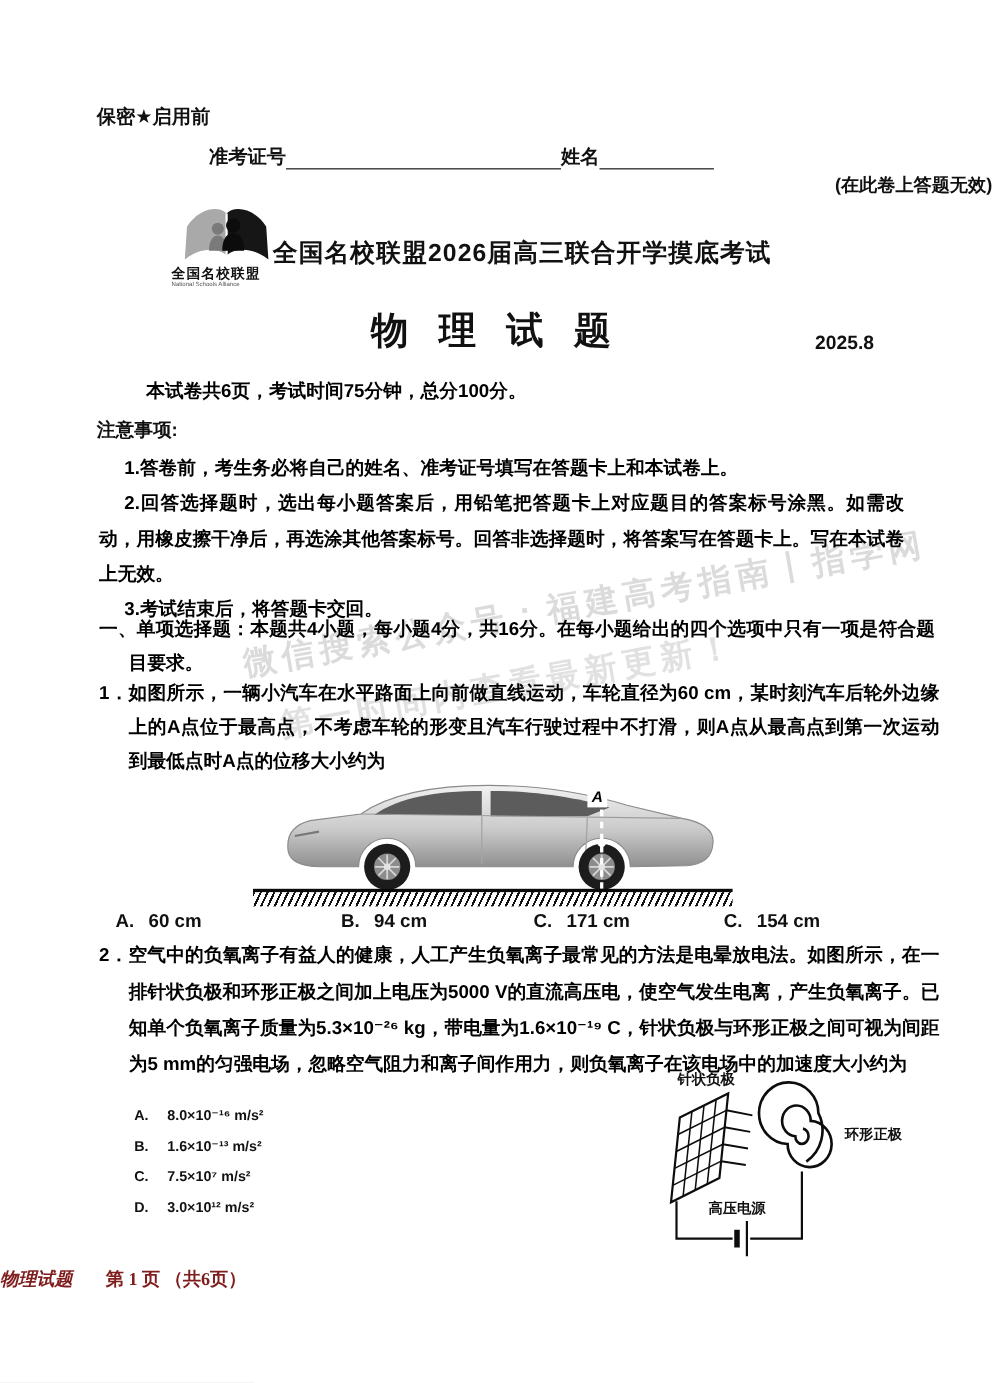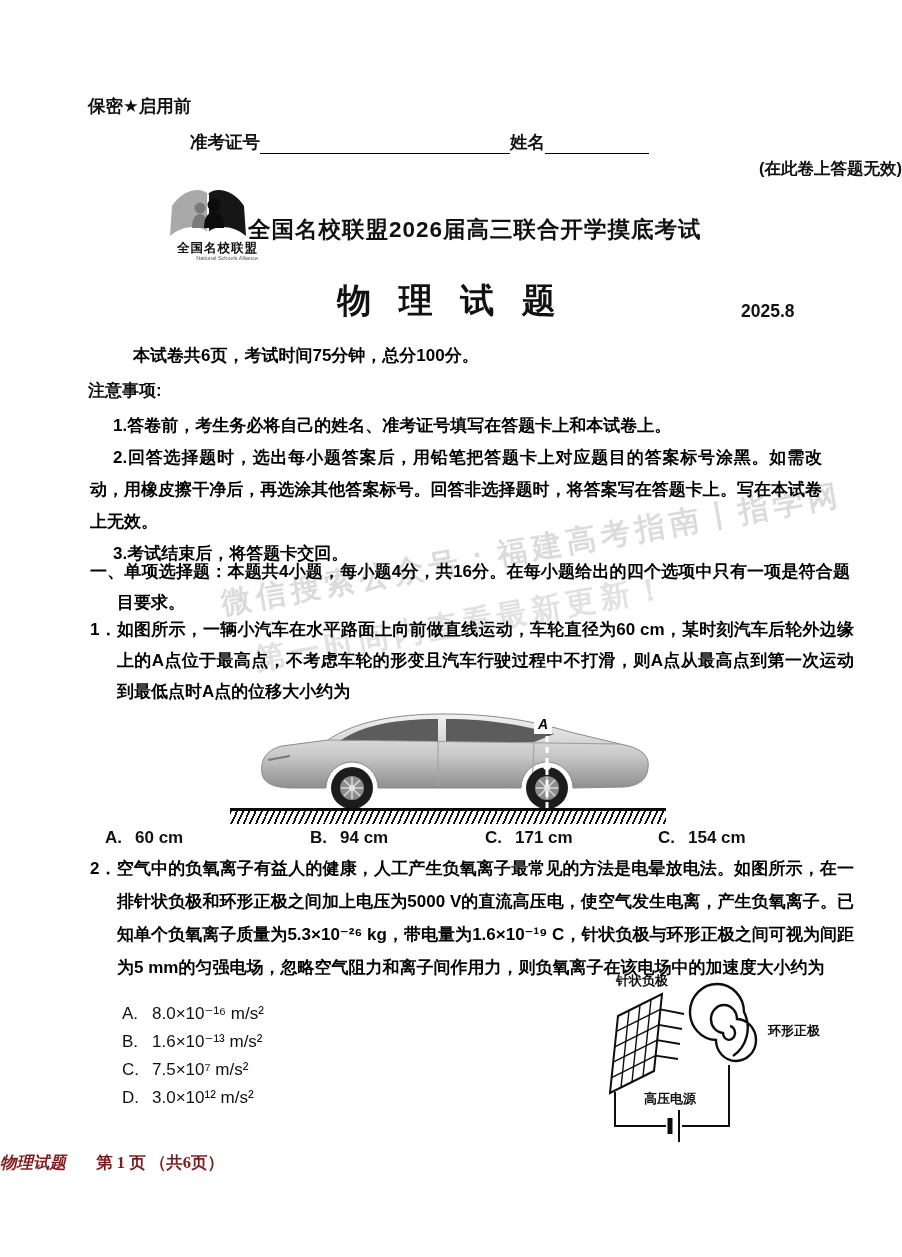--- a/index.html
+++ b/index.html
@@ -15,41 +15,41 @@
   .hang{padding-left:27px;text-indent:-27px;}
   
   .security{left:88px;top:94px;font-size:17.5px;font-weight:bold;}
   .fillrow{left:190px;top:130px;display:flex;align-items:flex-end;font-size:17.5px;font-weight:bold;}
   .fill-line{display:inline-block;border-bottom:1.6px solid #000;height:20px;}
   .invalid{left:0;right:0;top:158px;text-align:right;font-size:16.5px;font-weight:bold;}
   .league{left:248px;top:214px;font-size:22.5px;font-weight:bold;letter-spacing:1px;}
   .papertitle{left:0;right:0;top:278px;text-align:center;font-size:34px;font-weight:bold;letter-spacing:9px;}
   .pdate{left:741px;top:301px;font-size:17.5px;font-weight:bold;}
   
-  .logo{left:156px;top:182px;width:102px;height:86px;text-align:right;}
+  .logo{left:156px;top:182px;width:102px;height:86px;text-align:left;}
   .logo .cn{font-size:12.5px;font-weight:bold;letter-spacing:1px;line-height:13px;}
   .logo .en{font-size:5.5px;color:#555;line-height:7px;}
   
   .summary{left:133px;top:344px;}
   .notes-h{left:88px;top:379px;font-size:17px;font-weight:bold;}
   .note{left:90px;width:732px;line-height:32px;font-weight:bold;}
   
   .sec-h{left:90px;top:556px;width:733px;line-height:31px;font-weight:bold;}
   .qtext{left:90px;width:737px;line-height:31px;font-weight:bold;}
   
   .fig-car{left:230px;top:700px;width:436px;height:128px;}
   .car-svg{position:absolute;left:2px;top:0;}
   .a-tag{position:absolute;left:304px;top:14px;width:18px;height:20px;background:#fff;
          color:#000;font-weight:bold;font-style:italic;font-size:14px;text-align:center;line-height:20px;}
   .ground{position:absolute;left:0;top:108px;width:436px;height:13px;border-top:3.5px solid #0a0a0a;
           background:repeating-linear-gradient(115deg,#111 0 1.8px,transparent 1.8px 5.6px);}
   
   .optrow{left:0;top:828px;width:902px;height:26px;font-weight:bold;font-size:17px;}
   .optrow .o{position:absolute;white-space:nowrap;}
-  .optcol{left:122px;top:1000px;font-weight:normal;font-size:17px;}
+  .optcol{left:122px;top:1000px;font-weight:bold;font-size:13px;}
   .optcol .line{height:28px;line-height:28px;white-space:nowrap;}
   .olet{display:inline-block;min-width:30px;}
   
   .fig-el{left:608px;top:974px;width:262px;height:182px;}
   .fig-el .lbl{position:absolute;font-size:13px;font-weight:bold;white-space:nowrap;}
   
   .footer{left:0;right:0;top:1152px;font-size:16.5px;color:#7f1d1d;
           font-family:"Liberation Serif","DejaVu Serif",serif;}
   .footer .subj{font-style:italic;font-weight:bold;margin-right:26px;}
   .footer .pg{font-weight:bold;}

